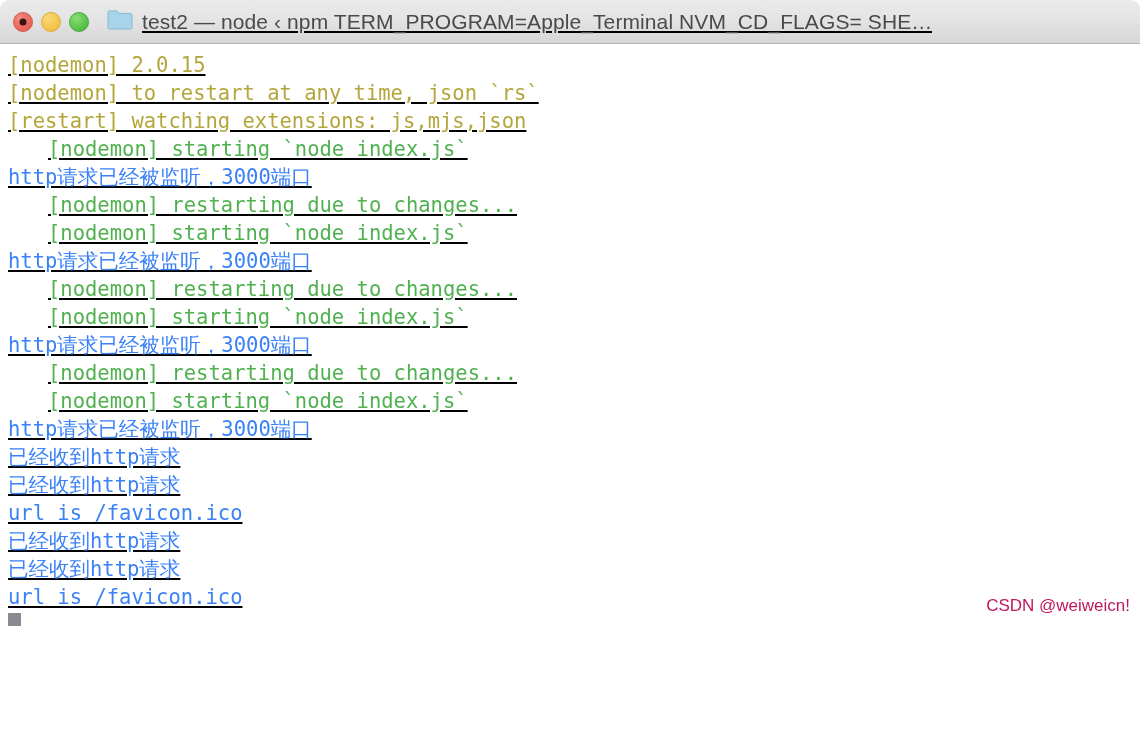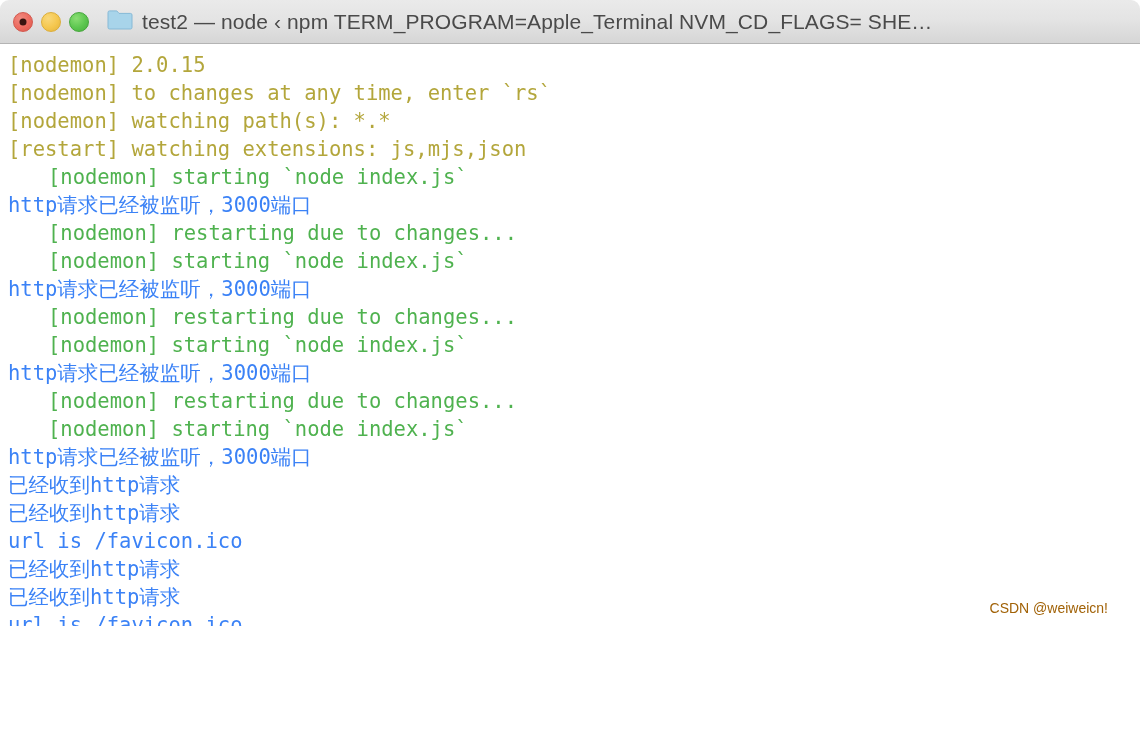--- a/index.html
+++ b/index.html
@@ -13,20 +13,21 @@
     font-family: "DejaVu Sans", sans-serif;
     overflow: hidden;
   }
 
   .window {
     position: relative;
     width: 1140px;
     height: 626px;
     background: #ffffff;
     overflow: hidden;
+    text-decoration: underline;
   }
 
   
   .titlebar {
     position: relative;
     height: 44px;
     width: 100%;
     box-sizing: border-box;
     background: linear-gradient(to bottom, #eaeaea 0%, #e4e4e4 45%, #d6d6d6 100%);
     border-bottom: 1px solid #b4b4b4;
@@ -137,25 +138,25 @@
 
   .cursor-block {
     width: 13px;
     height: 25px;
     background: #8a8a90;
     margin-top: 2px;
   }
 
   .watermark {
     position: absolute;
-    right: 32px;
+    right: 10px;
     bottom: 10px;
     font-family: "Liberation Sans", sans-serif;
-    font-size: 14px;
-    color: #a16207;
+    font-size: 17px;
+    color: #be185d;
     white-space: nowrap;
     user-select: none;
   }
 </style>
 </head>
 <body>
 
 <div class="window">
 
   <div class="titlebar">
@@ -170,22 +171,21 @@
         <path d="M1 3.5a1.6 1.6 0 0 1 1.6-1.6h7.2l2.2 2.5h11.4A1.6 1.6 0 0 1 25 6v12.4a1.6 1.6 0 0 1-1.6 1.6H2.6A1.6 1.6 0 0 1 1 18.4z" fill="#a8d4ea" stroke="#86b9d6" stroke-width="1"></path>
       </svg>
     </span>
 
     <span class="title-text">test2 — node ‹ npm TERM_PROGRAM=Apple_Terminal NVM_CD_FLAGS= SHE…</span>
   </div>
 
   <div class="terminal">
     <div id="lines-container">
         <div class="line yellow"><span>[nodemon] 2.0.15</span></div>
-        <div class="line yellow"><span>[nodemon] to changes at any time, enter `rs`</span></div>
-        <div class="line yellow"><span>[nodemon] watching path(s): *.*</span></div>
+        <div class="line yellow"><span>[nodemon] to restart at any time, json `rs`</span></div>
         <div class="line yellow"><span>[restart] watching extensions: js,mjs,json</span></div>
         <div class="line green"><span>[nodemon] starting `node index.js`</span></div>
         <div class="line black"><span>http请求已经被监听，3000端口</span></div>
         <div class="line green"><span>[nodemon] restarting due to changes...</span></div>
         <div class="line green"><span>[nodemon] starting `node index.js`</span></div>
         <div class="line black"><span>http请求已经被监听，3000端口</span></div>
         <div class="line green"><span>[nodemon] restarting due to changes...</span></div>
         <div class="line green"><span>[nodemon] starting `node index.js`</span></div>
         <div class="line black"><span>http请求已经被监听，3000端口</span></div>
         <div class="line green"><span>[nodemon] restarting due to changes...</span></div>

